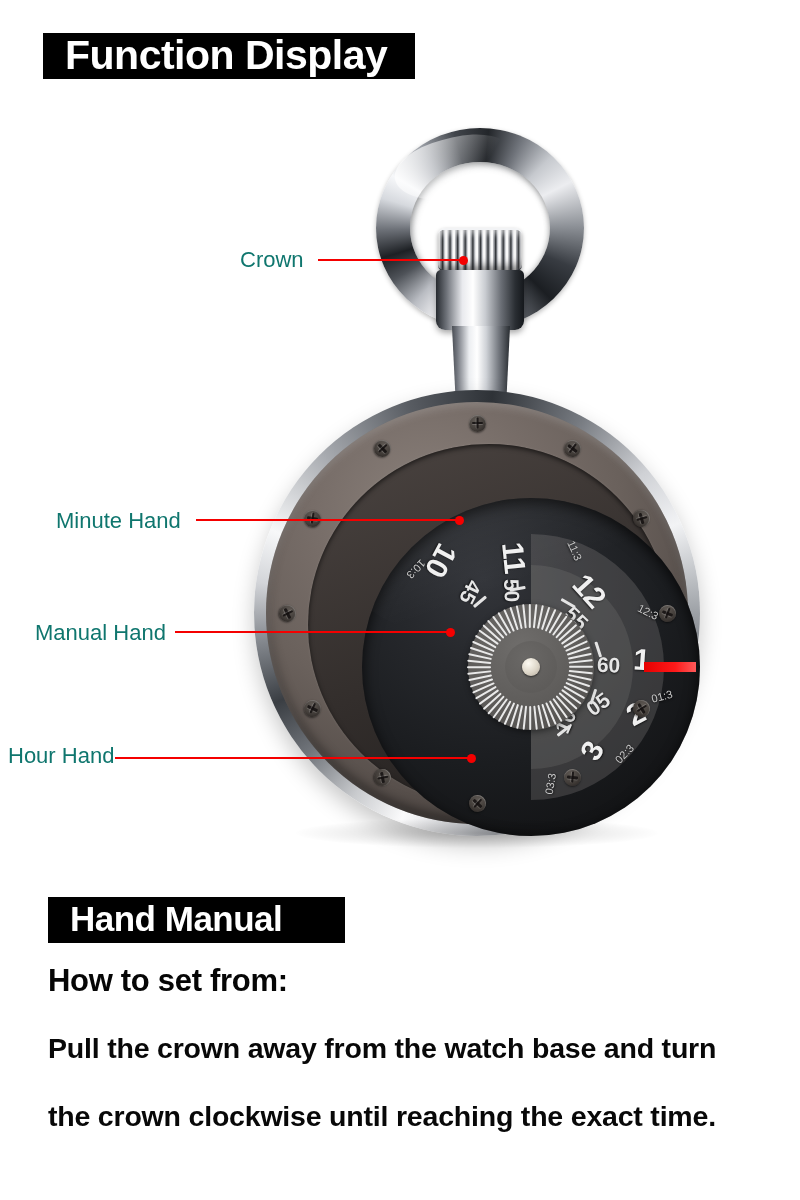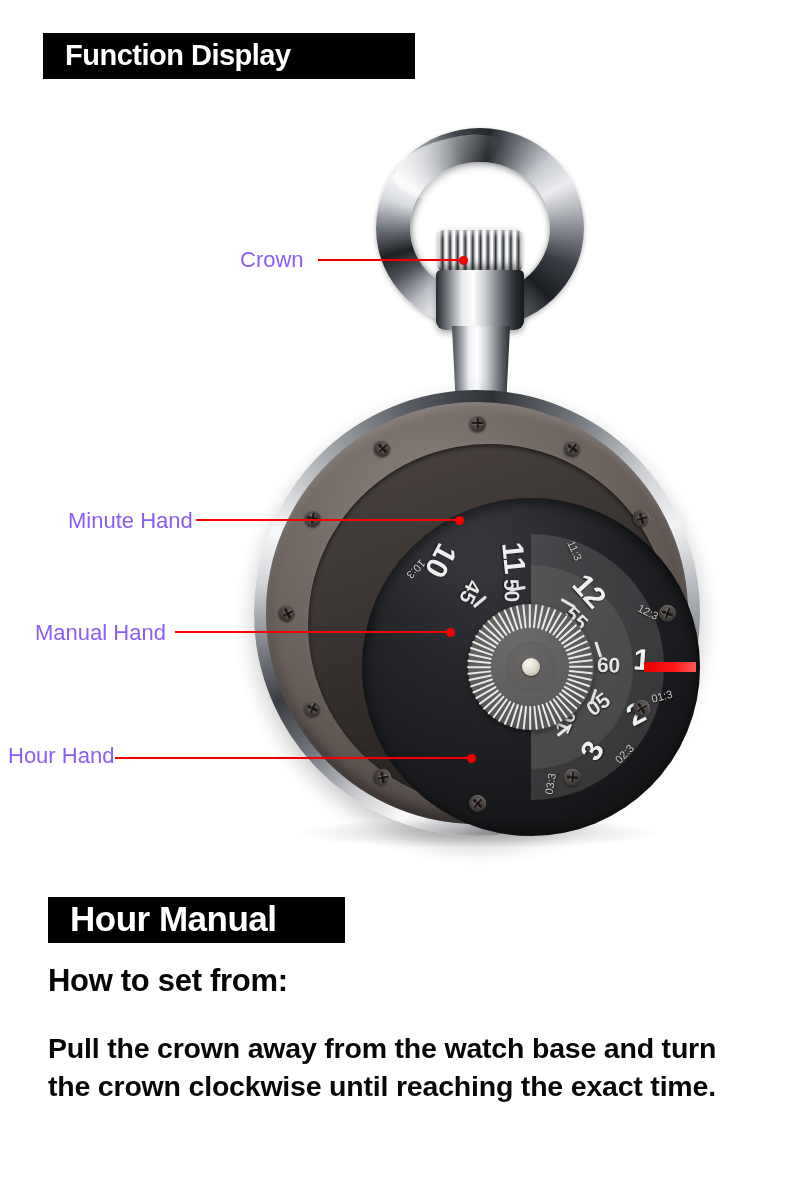--- a/index.html
+++ b/index.html
@@ -24,21 +24,21 @@
     font-weight: bold;
     display: flex;
     align-items: center;
     padding: 0 18px 2px 22px;
     letter-spacing: -0.5px;
     white-space: nowrap;
   }
   #banner-function {
     left: 43px; top: 33px;
     width: 372px; height: 46px;
-    font-size: 29px;
+    font-size: 41px;
   }
   #banner-manual {
     left: 48px; top: 897px;
     width: 297px; height: 46px;
     font-size: 35px;
   }
 
   
   .manual-head {
     position: absolute;
@@ -51,32 +51,32 @@
   .manual-line {
     position: absolute;
     left: 48px;
     font-size: 28.5px;
     font-weight: bold;
     color: #080808;
     letter-spacing: -0.2px;
     white-space: nowrap;
   }
   #manual-line-1 { top: 1032px; }
-  #manual-line-2 { top: 1070px; }
+  #manual-line-2 { top: 1100px; }
 
   
   .callout-label {
     position: absolute;
     font-size: 22px;
-    color: #8b5cf6;
+    color: #0f766e;
     white-space: nowrap;
     line-height: 1;
   }
   #label-crown        { left: 240px; top: 249px; }
-  #label-minute-hand  { left: 68px;  top: 510px; }
+  #label-minute-hand  { left: 56px;  top: 510px; }
   #label-second-hand  { left: 35px;  top: 622px; }
   #label-hour-hand    { left: 8px;   top: 745px; }
 
   
   .leader {
     position: absolute;
     height: 2.4px;
     background: #f50000;
   }
   .leader-dot {
@@ -520,18 +520,18 @@
 <div class="leader-dot" id="dot-second"></div>
 <div class="leader" id="leader-hour"></div>
 <div class="leader-dot" id="dot-hour"></div>
 
 <div class="callout-label" id="label-crown">Crown</div>
 <div class="callout-label" id="label-minute-hand">Minute Hand</div>
 <div class="callout-label" id="label-second-hand">Manual Hand</div>
 <div class="callout-label" id="label-hour-hand">Hour Hand</div>
 
 <div class="banner" id="banner-manual">
-  <span>Hour Manual</span>
+  <span>Hand Manual</span>
 </div>
 
 <div class="manual-head">How to set from:</div>
 <div class="manual-line" id="manual-line-1">Pull the crown away from the watch base and turn</div>
 <div class="manual-line" id="manual-line-2">the crown clockwise until reaching the exact time.</div>
 
 </body></html>

